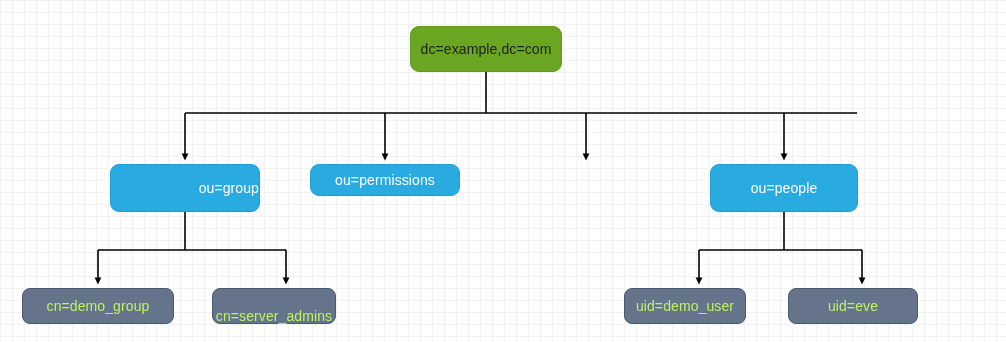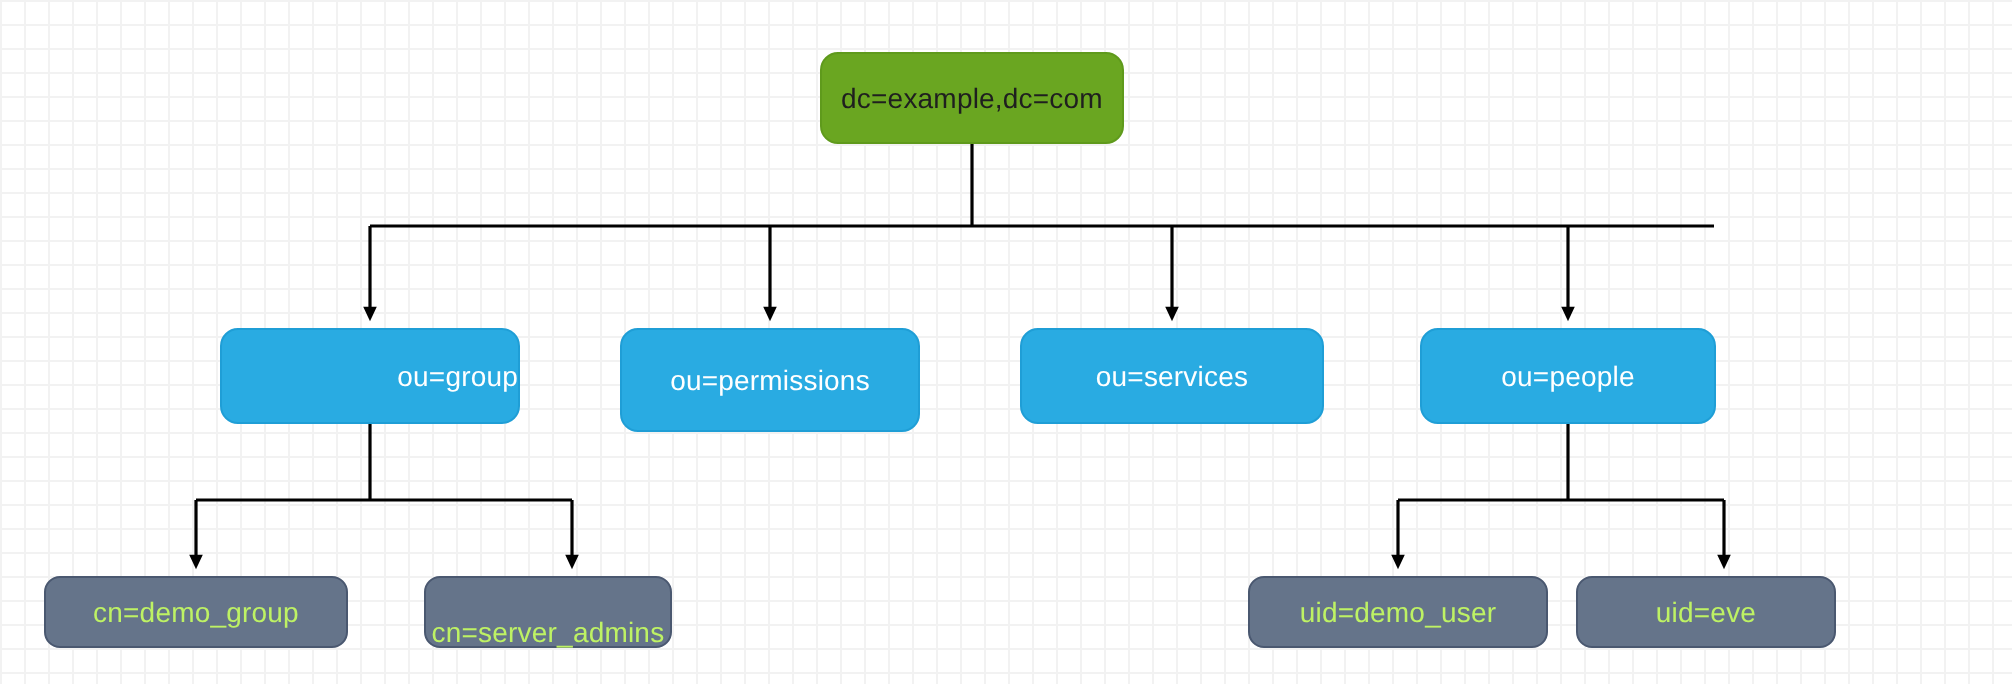--- a/index.html
+++ b/index.html
@@ -118,41 +118,38 @@
   </svg>
 
   <div class="node node-root" style="left:410px; top:26px; width:152px; height:46px;">
     <span class="node-label">dc=example,dc=com</span>
   </div>
 
   <div class="node node-ou" style="left:110px; top:164px; width:150px; height:48px;justify-content:flex-end;">
     <span class="node-label">ou=group</span>
   </div>
 
-  <div class="node node-ou" style="left:310px; top:164px; width:150px; height:52px;">
+  <div class="node node-ou" style="left:310px; top:164px; width:150px; height:32px;">
     <span class="node-label">ou=permissions</span>
   </div>
 
-  <div class="node node-ou" style="left:510px; top:164px; width:152px; height:48px;">
-    <span class="node-label">ou=services</span>
-  </div>
 
   <div class="node node-ou" style="left:710px; top:164px; width:148px; height:48px;align-items:center;">
     <span class="node-label">ou=people</span>
   </div>
 
   <div class="node node-leaf" style="left:22px; top:288px; width:152px; height:36px;">
     <span class="node-label">cn=demo_group</span>
   </div>
 
   <div class="node node-leaf" style="left:212px; top:288px; width:124px; height:36px;align-items:flex-end;">
     <span class="node-label">cn=server_admins</span>
   </div>
 
-  <div class="node node-leaf" style="left:624px; top:288px; width:150px; height:36px;">
+  <div class="node node-leaf" style="left:624px; top:288px; width:122px; height:36px;">
     <span class="node-label">uid=demo_user</span>
   </div>
 
   <div class="node node-leaf" style="left:788px; top:288px; width:130px; height:36px;">
     <span class="node-label">uid=eve</span>
   </div>
 
 </div>
 
 </body></html>

